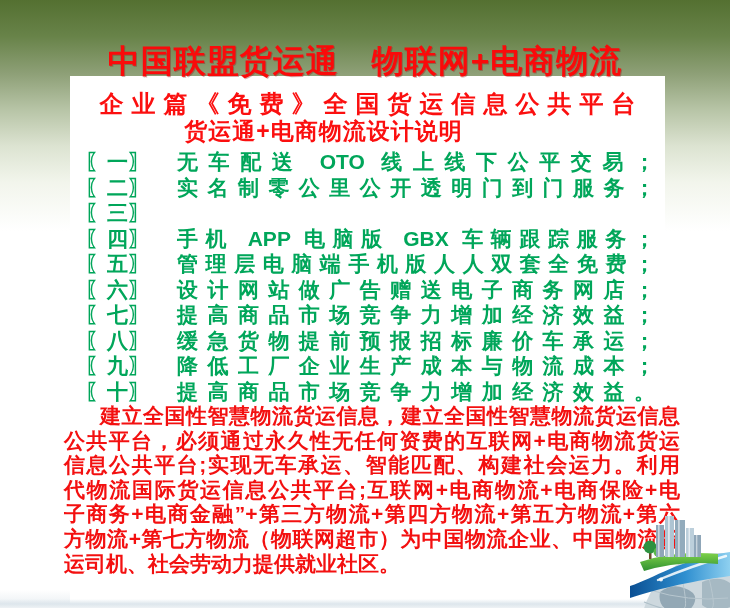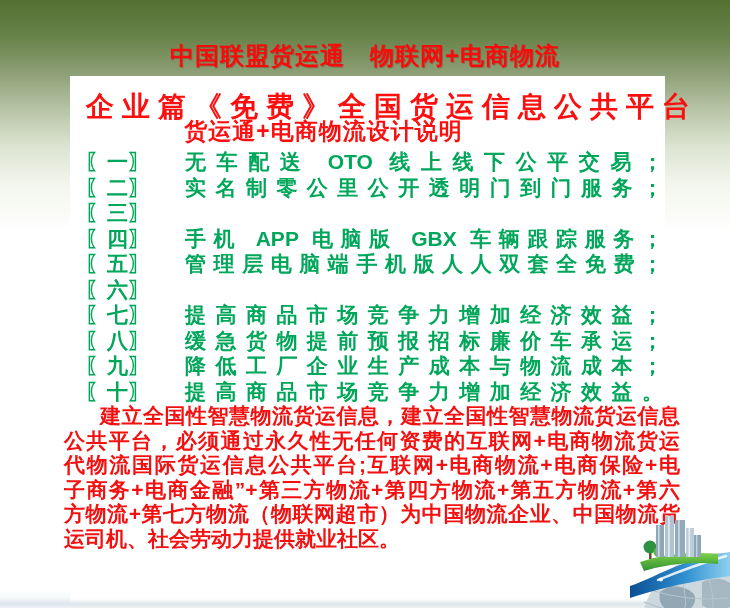--- a/index.html
+++ b/index.html
@@ -16,47 +16,47 @@
     position:absolute;left:70px;top:76px;width:595px;height:532px;
     background:#ffffff;z-index:1;
   }
   .bottom-strip{
     position:absolute;left:0;bottom:0;width:730px;height:9px;z-index:2;
     background:linear-gradient(180deg, rgba(223,231,238,0) 0%, #dde6ec 55%, #eef2f5 100%);
   }
   .title{
     position:absolute;top:40px;left:0;width:730px;z-index:3;
     text-align:center;
-    font-size:24px;font-weight:bold;color:#fa0a0a;
+    font-size:32px;font-weight:bold;color:#fa0a0a;
     letter-spacing:1px;
     text-shadow:1px 1px 0 rgba(140,20,20,.35);
     white-space:nowrap;
   }
   .h1{
     position:absolute;top:88px;left:70px;width:595px;z-index:3;
-    box-sizing:border-box;padding-left:16px;
-    text-align:center;font-size:28px;font-weight:bold;
+    box-sizing:border-box;padding-left:8px;
+    text-align:center;font-size:24px;font-weight:bold;
     color:#fb0f0f;letter-spacing:8px;white-space:nowrap;
   }
   .h2{
     position:absolute;top:116px;left:70px;width:595px;z-index:3;
     box-sizing:border-box;padding-right:88px;
     text-align:center;font-size:23px;font-weight:bold;
     color:#fb0f0f;letter-spacing:1px;white-space:nowrap;
   }
   .list{
     position:absolute;top:149px;left:85px;width:578px;z-index:3;
   }
   .li{
     display:flex;height:25.5px;line-height:25.5px;
     font-size:21px;font-weight:bold;color:#00a65a;
   }
   .li-num{flex:none;width:68px;letter-spacing:1px;}
   .li-text{
-    flex:none;margin-left:32px;width:478px;
+    flex:none;margin-left:24px;width:478px;
     text-align:justify;text-align-last:justify;
   }
   .para{
     position:absolute;top:404px;left:64px;width:616px;z-index:3;
     font-size:21px;font-weight:bold;color:#f31010;line-height:24.6px;
   }
   .p-line{text-align:justify;text-align-last:justify;}
   .p-line.first{text-indent:36px;}
   .p-line.last{text-align-last:left;}
   .globe{
@@ -88,20 +88,21 @@
   <div class="li">
     <span class="li-num">〖四〗</span>
     <span class="li-text">手机 APP 电脑版 GBX 车辆跟踪服务；</span>
   </div>
   <div class="li">
     <span class="li-num">〖五〗</span>
     <span class="li-text">管理层电脑端手机版人人双套全免费；</span>
   </div>
   <div class="li">
     <span class="li-num">〖六〗</span>
+    <span class="li-text">设计网站做广告赠送电子商务网店；</span>
   </div>
   <div class="li">
     <span class="li-num">〖七〗</span>
     <span class="li-text">提高商品市场竞争力增加经济效益；</span>
   </div>
   <div class="li">
     <span class="li-num">〖八〗</span>
     <span class="li-text">缓急货物提前预报招标廉价车承运；</span>
   </div>
   <div class="li">
@@ -110,20 +111,21 @@
   </div>
   <div class="li">
     <span class="li-num">〖十〗</span>
     <span class="li-text">提高商品市场竞争力增加经济效益。</span>
   </div>
 </div>
 
 <div class="para">
   <div class="p-line first">建立全国性智慧物流货运信息，建立全国性智慧物流货运信息</div>
   <div class="p-line">公共平台，必须通过永久性无任何资费的互联网+电商物流货运</div>
+  <div class="p-line">信息公共平台;实现无车承运、智能匹配、构建社会运力。利用</div>
   <div class="p-line">代物流国际货运信息公共平台;互联网+电商物流+电商保险+电</div>
   <div class="p-line">子商务+电商金融”+第三方物流+第四方物流+第五方物流+第六</div>
   <div class="p-line">方物流+第七方物流（物联网超市）为中国物流企业、中国物流货</div>
   <div class="p-line last">运司机、社会劳动力提供就业社区。</div>
 </div>
 
 <svg class="globe" viewBox="0 0 100 114" xmlns="http://www.w3.org/2000/svg" aria-hidden="true">
   <defs>
     <linearGradient id="water" x1="0" y1="0" x2="1" y2="0">
       <stop offset="0" stop-color="#0a4f93"></stop>

